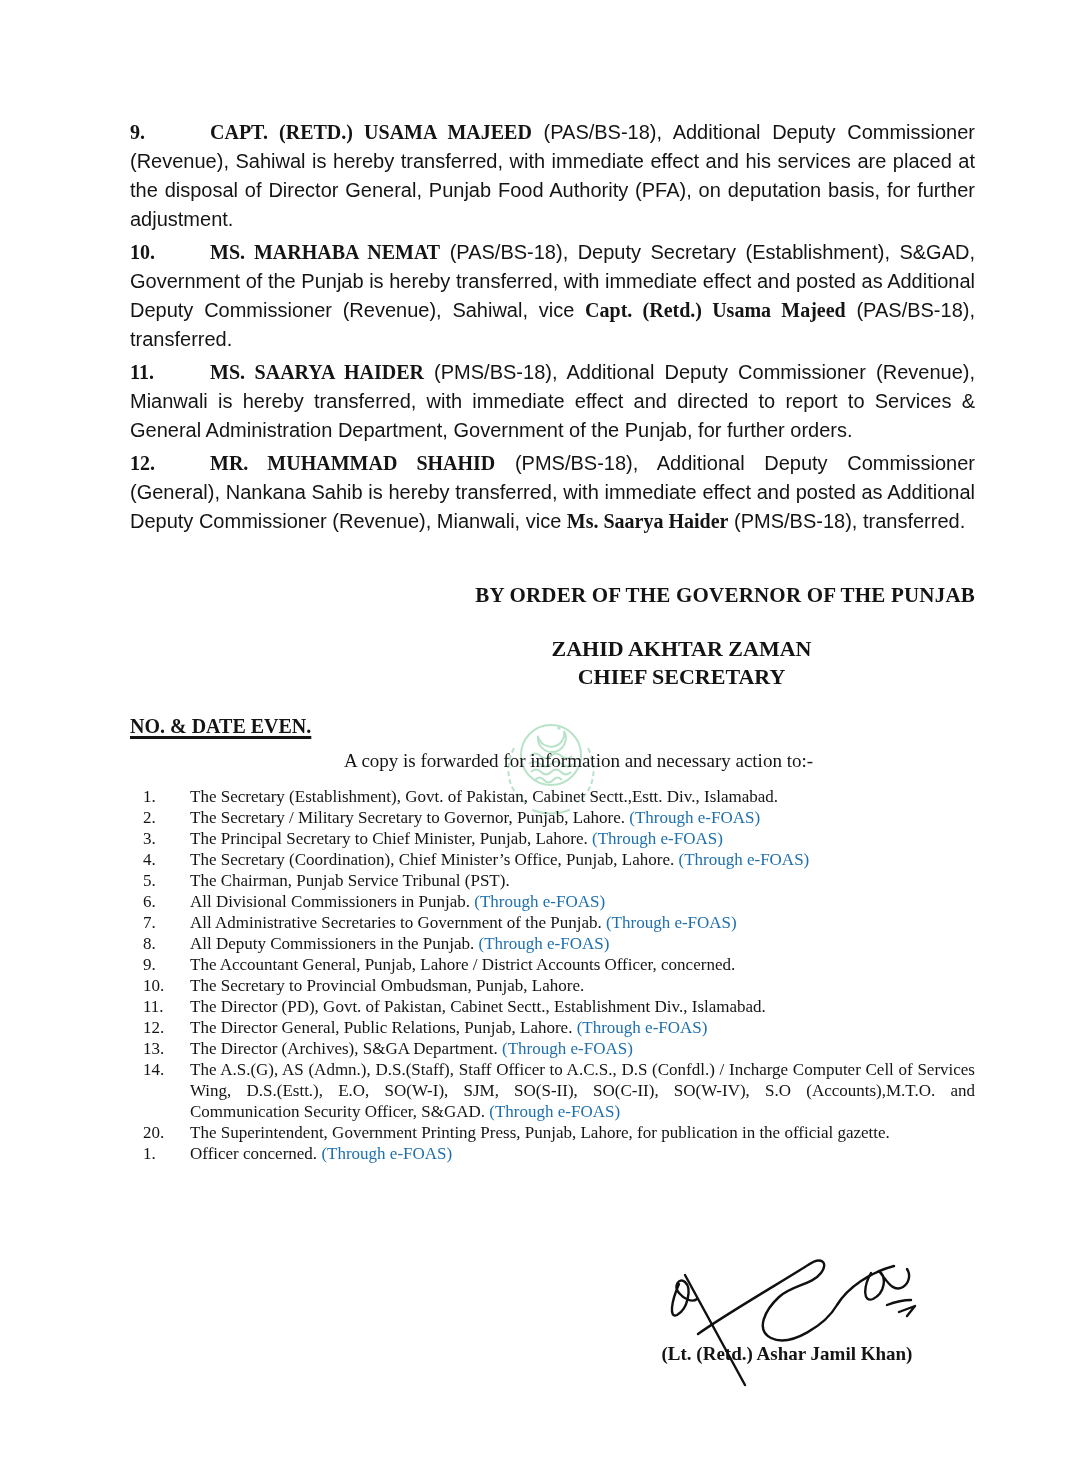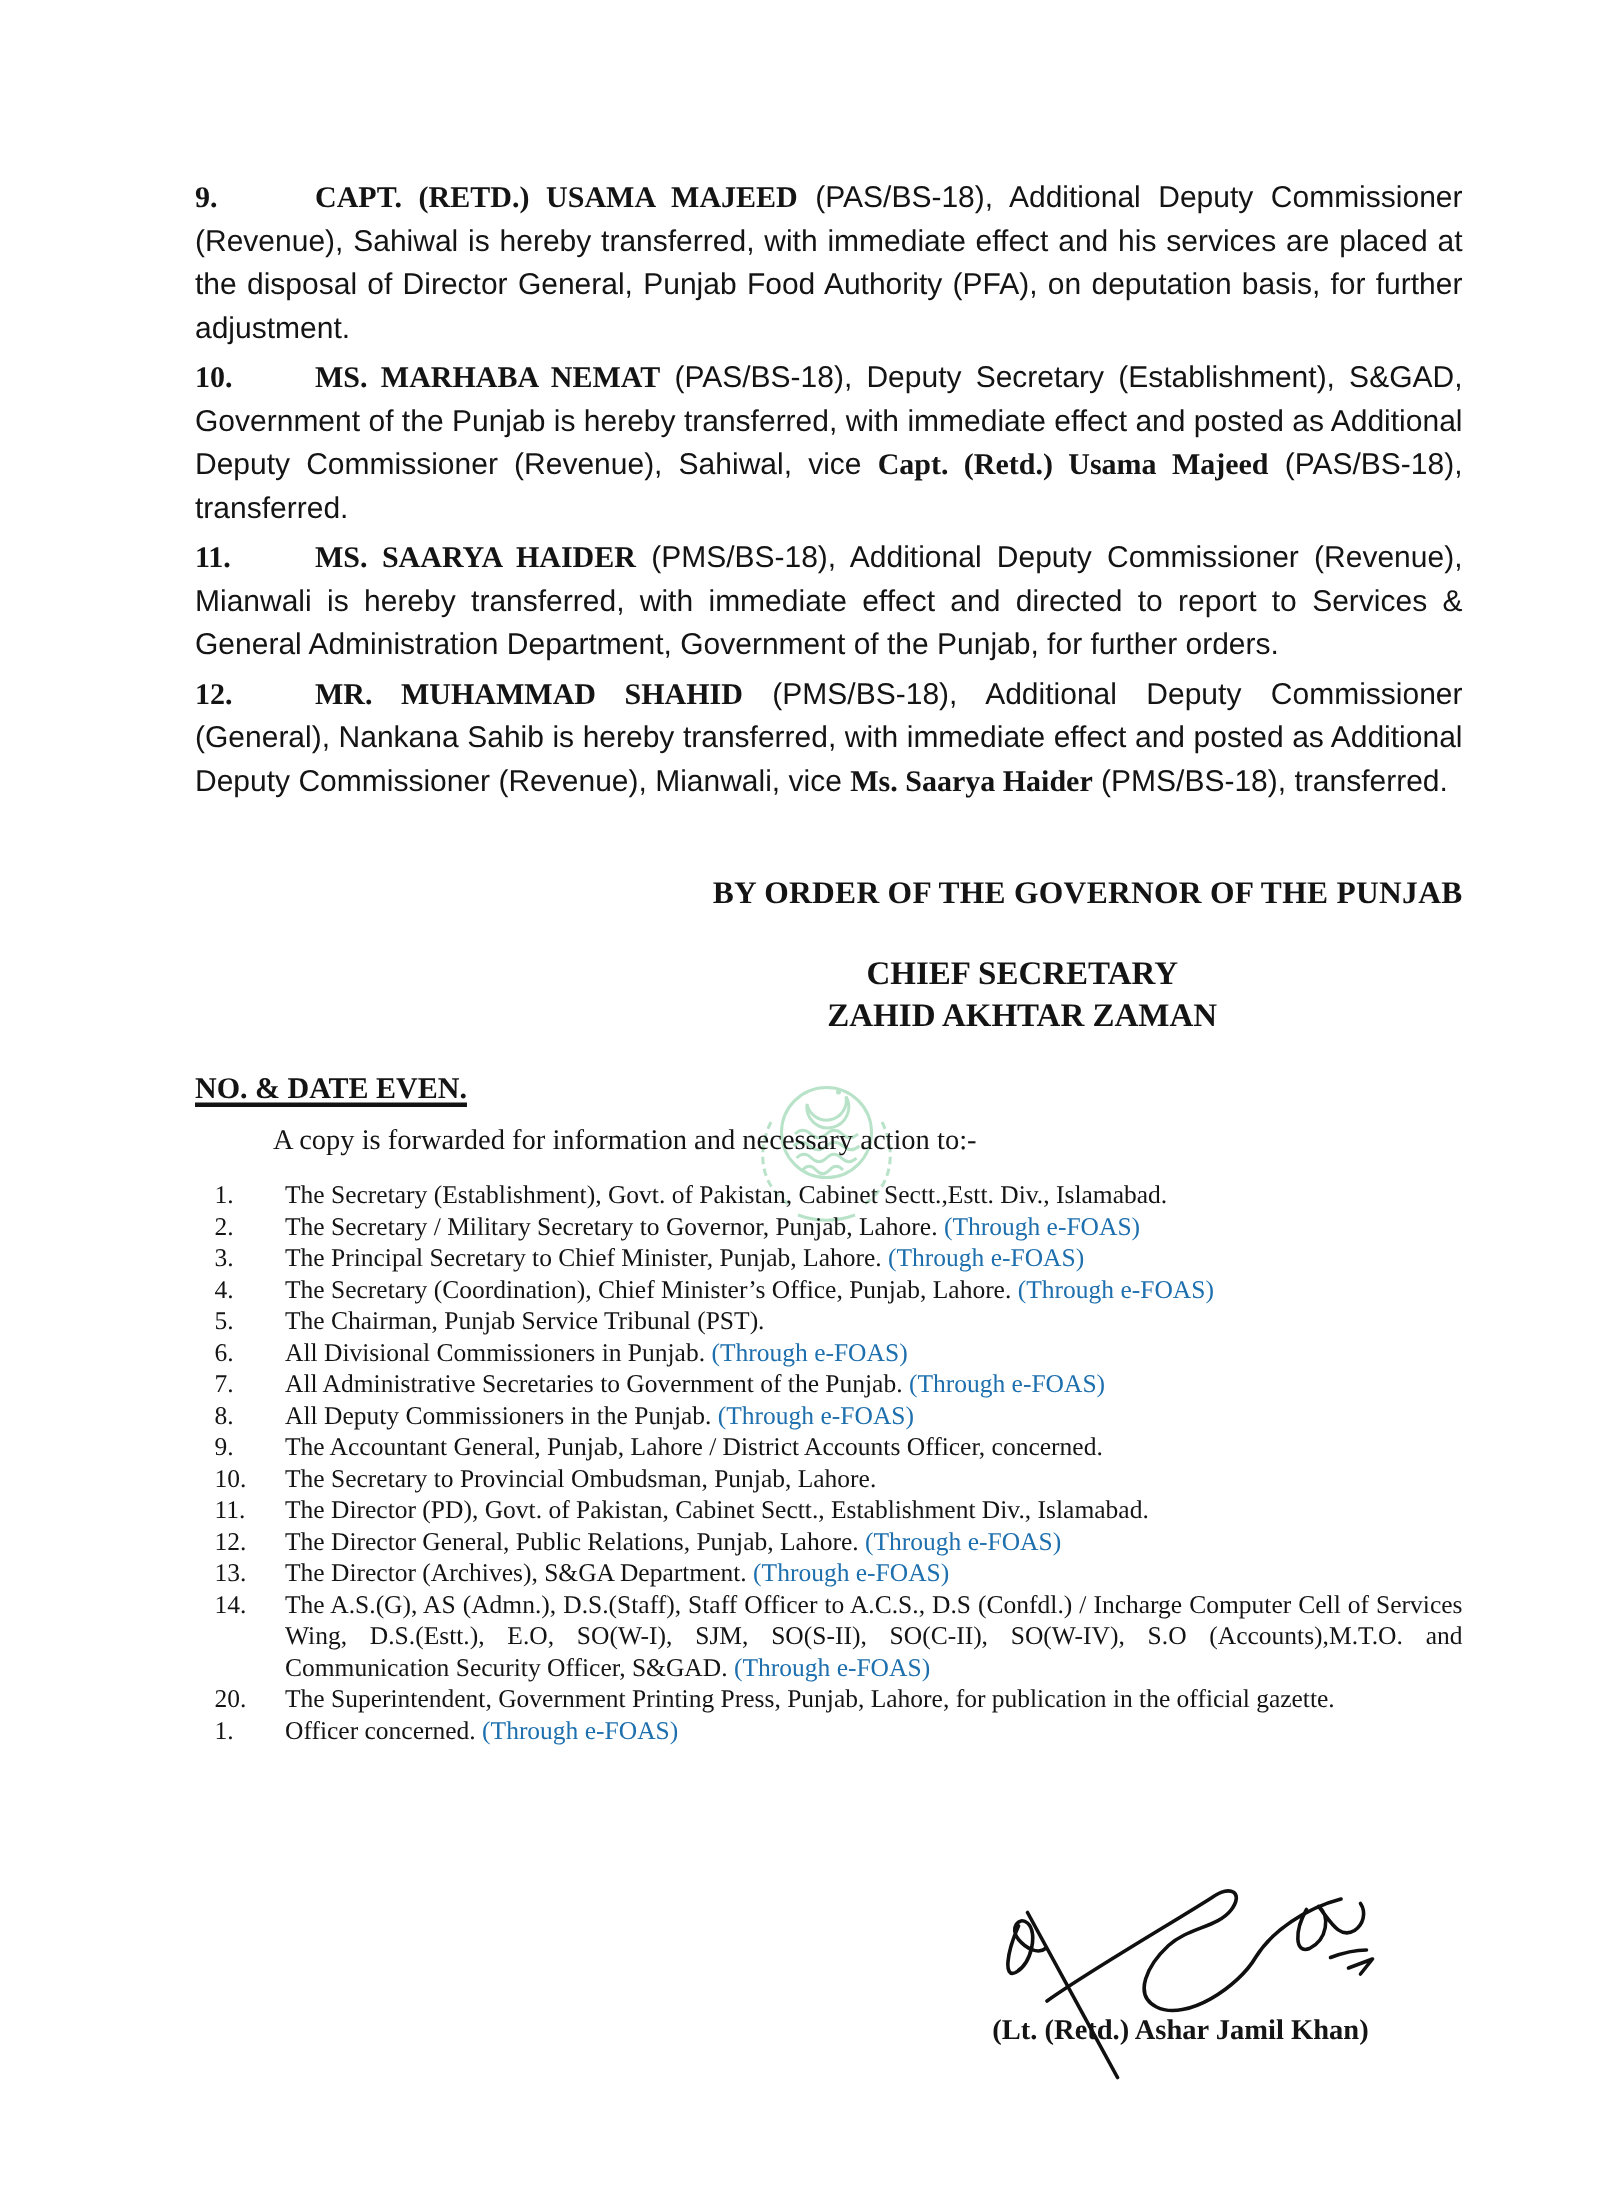--- a/index.html
+++ b/index.html
@@ -16,21 +16,21 @@
   }
   .onum{display:inline-block;width:80px;font-family:"Liberation Serif",serif;font-weight:bold;}
   .bname{font-family:"Liberation Serif",serif;font-weight:bold;}
 
   .by-order{margin-top:46px;font-weight:bold;font-size:21px;line-height:26px;
     text-align:right;padding-left:270px;letter-spacing:.2px;}
   .signatory{margin-top:27px;font-weight:bold;font-size:22px;line-height:28px;
     text-align:center;padding-left:258px;}
   .no-date{margin-top:23px;font-weight:bold;font-size:20px;line-height:24px;
     text-decoration:underline;text-decoration-thickness:2.5px;text-underline-offset:3px;}
-  .copy-line{margin-top:11px;font-size:19px;line-height:24px;padding-left:52px;}
+  .copy-line{margin-top:11px;font-size:19px;line-height:24px;padding-left:52px;text-align:center;}
 
   .recipients{margin-top:13px;}
   .recipient{display:flex;font-size:17px;line-height:21px;}
   .rnum{width:47px;padding-left:13px;flex:none;}
   .rtext{flex:1;text-align:justify;}
   .efoas{color:var(--efoas,#1e6fad);}
 
   .watermark{position:absolute;left:498px;top:706px;z-index:0;}
   .signature-svg{position:absolute;left:640px;top:1242px;z-index:2;pointer-events:none;}
   .sig-block{position:absolute;left:612px;top:1341px;width:350px;text-align:center;
@@ -60,22 +60,22 @@
   <div id="orders">
       <p class="order"><span class="onum">9.</span><span class="bname">CAPT. (RETD.) USAMA MAJEED</span><span class="obody"> (PAS/BS-18), Additional Deputy Commissioner (Revenue), Sahiwal is hereby transferred, with immediate effect and his services are placed at the disposal of Director General, Punjab Food Authority (PFA), on deputation basis, for further adjustment.</span></p>
       <p class="order"><span class="onum">10.</span><span class="bname">MS. MARHABA NEMAT</span><span class="obody"> (PAS/BS-18), Deputy Secretary (Establishment), S&amp;GAD, Government of the Punjab is hereby transferred, with immediate effect and posted as Additional Deputy Commissioner (Revenue), Sahiwal, vice </span><span class="bname">Capt. (Retd.) Usama Majeed</span><span class="obody"> (PAS/BS-18), transferred.</span></p>
       <p class="order"><span class="onum">11.</span><span class="bname">MS. SAARYA HAIDER</span><span class="obody"> (PMS/BS-18), Additional Deputy Commissioner (Revenue), Mianwali is hereby transferred, with immediate effect and directed to report to Services &amp; General Administration Department, Government of the Punjab, for further orders.</span></p>
       <p class="order"><span class="onum">12.</span><span class="bname">MR. MUHAMMAD SHAHID</span><span class="obody"> (PMS/BS-18), Additional Deputy Commissioner (General), Nankana Sahib is hereby transferred, with immediate effect and posted as Additional Deputy Commissioner (Revenue), Mianwali, vice </span><span class="bname">Ms. Saarya Haider</span><span class="obody"> (PMS/BS-18), transferred.</span></p>
     </div>
 
   <div class="by-order">BY ORDER OF THE GOVERNOR OF THE PUNJAB</div>
 
   <div class="signatory">
+    <div>ZAHID AKHTAR ZAMAN</div>
     <div>CHIEF SECRETARY</div>
-    <div>ZAHID AKHTAR ZAMAN</div>
   </div>
 
   <div class="no-date">NO. &amp; DATE EVEN.</div>
 
   <div class="copy-line">A copy is forwarded for information and necessary action to:-</div>
 
   <div id="recipients" class="recipients">
       <div class="recipient">
         <span class="rnum">1.</span>
         <span class="rtext">The Secretary (Establishment), Govt. of Pakistan, Cabinet Sectt.,Estt. Div., Islamabad.</span>

